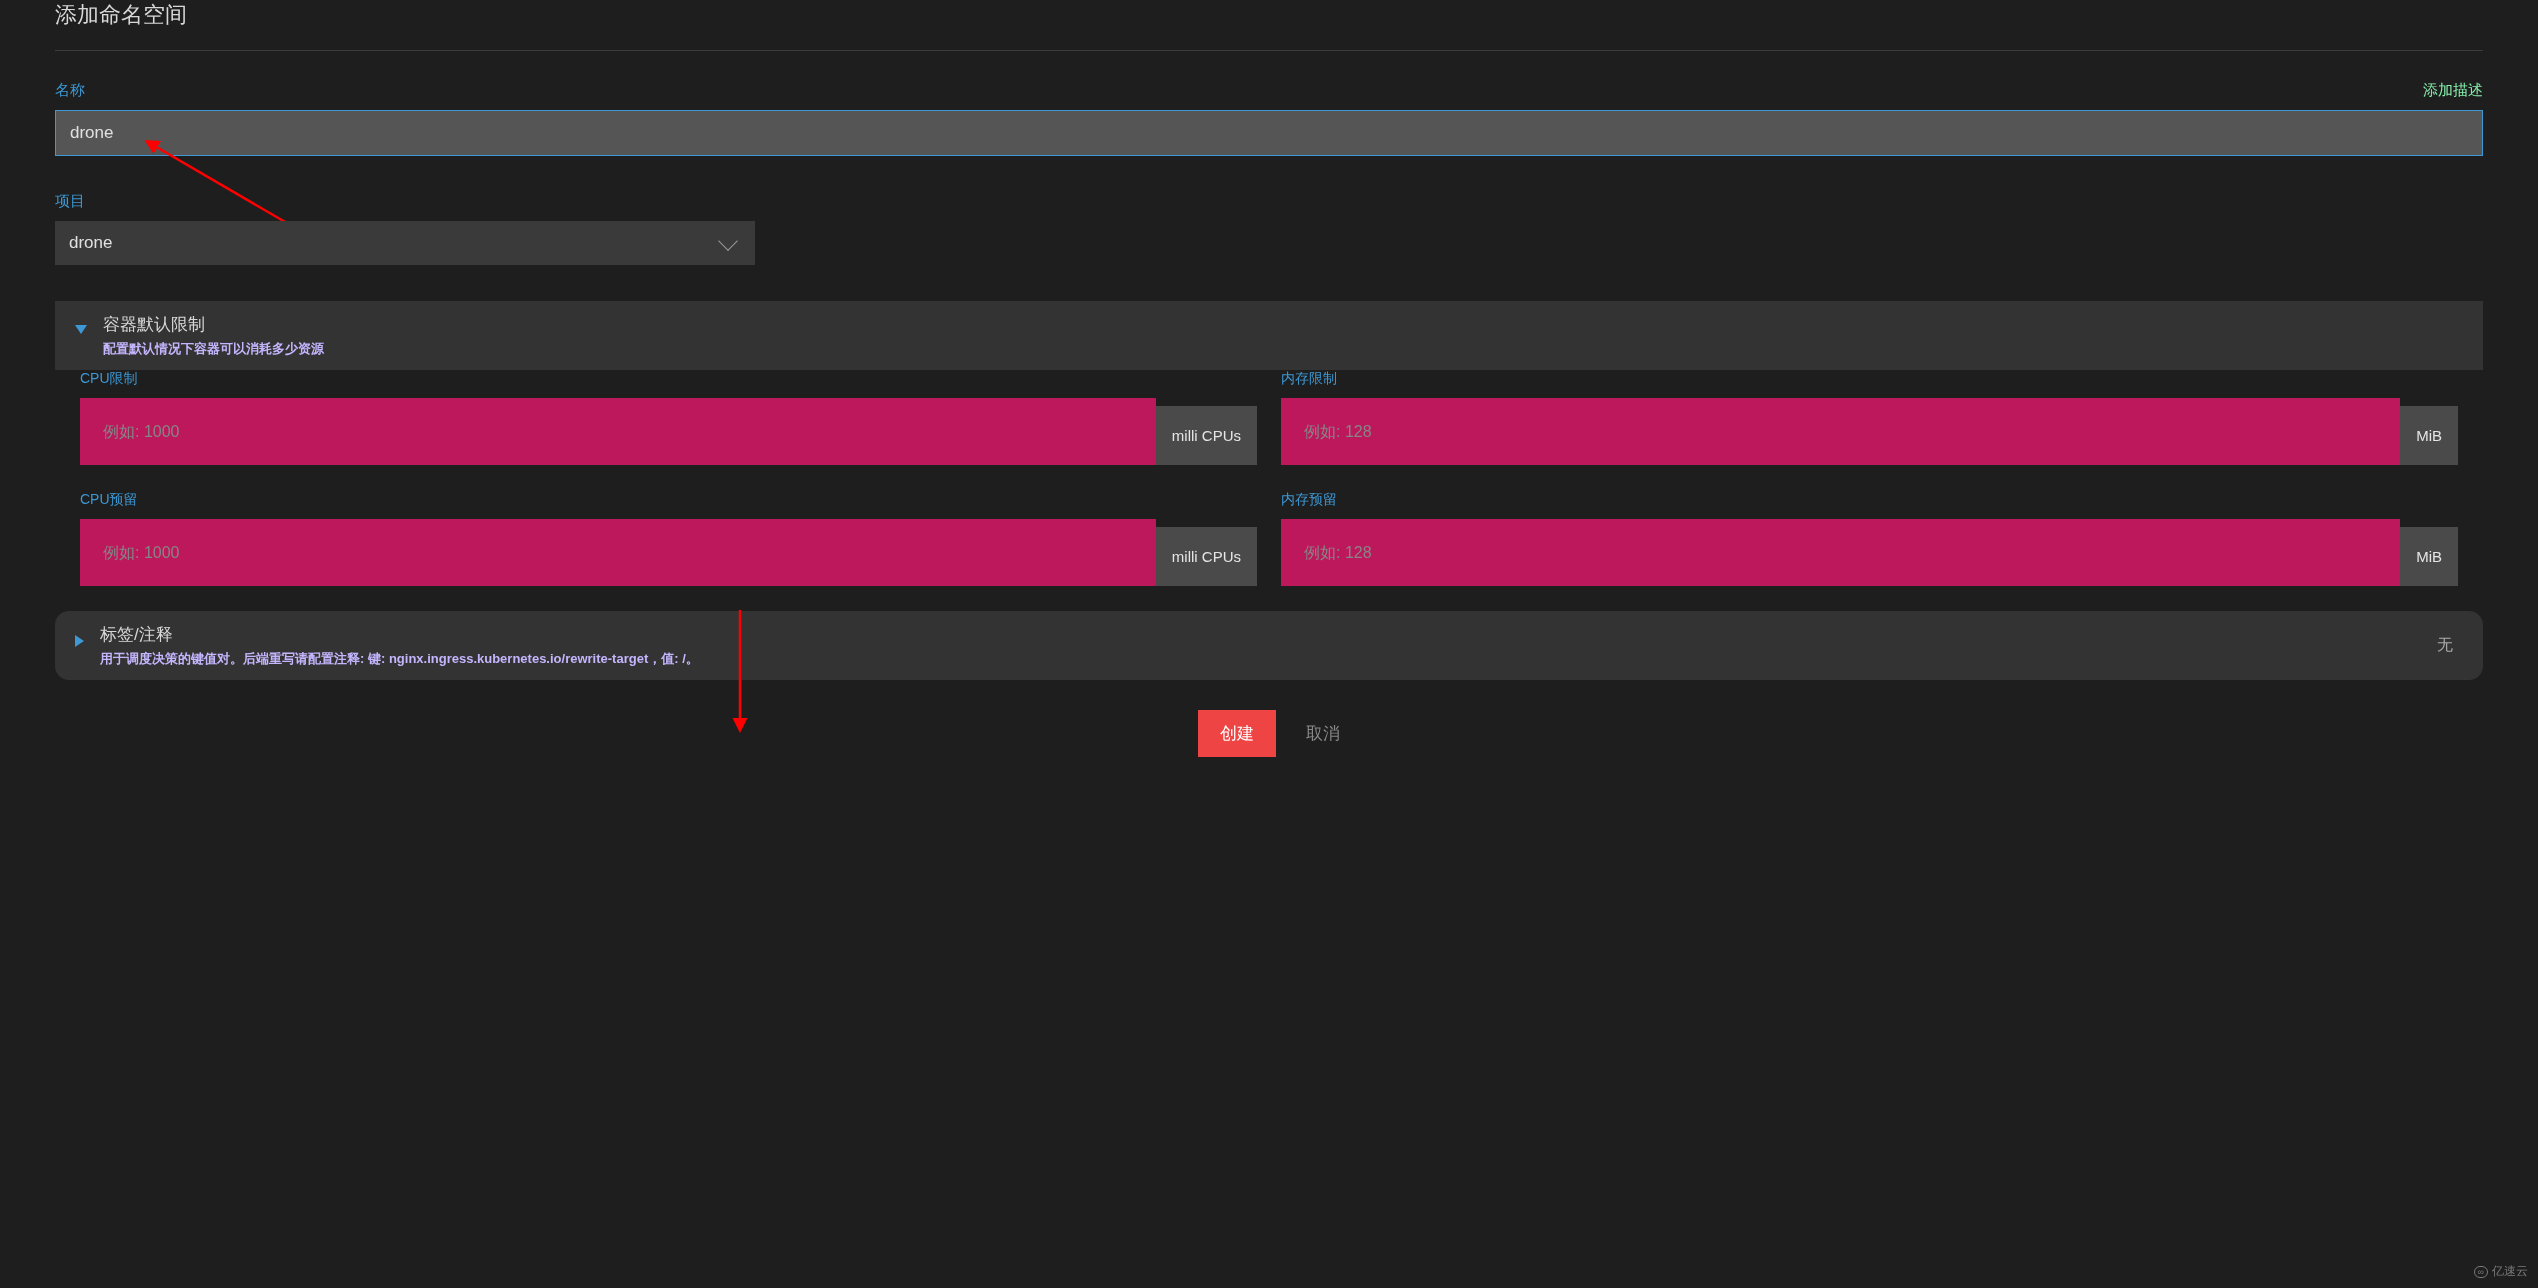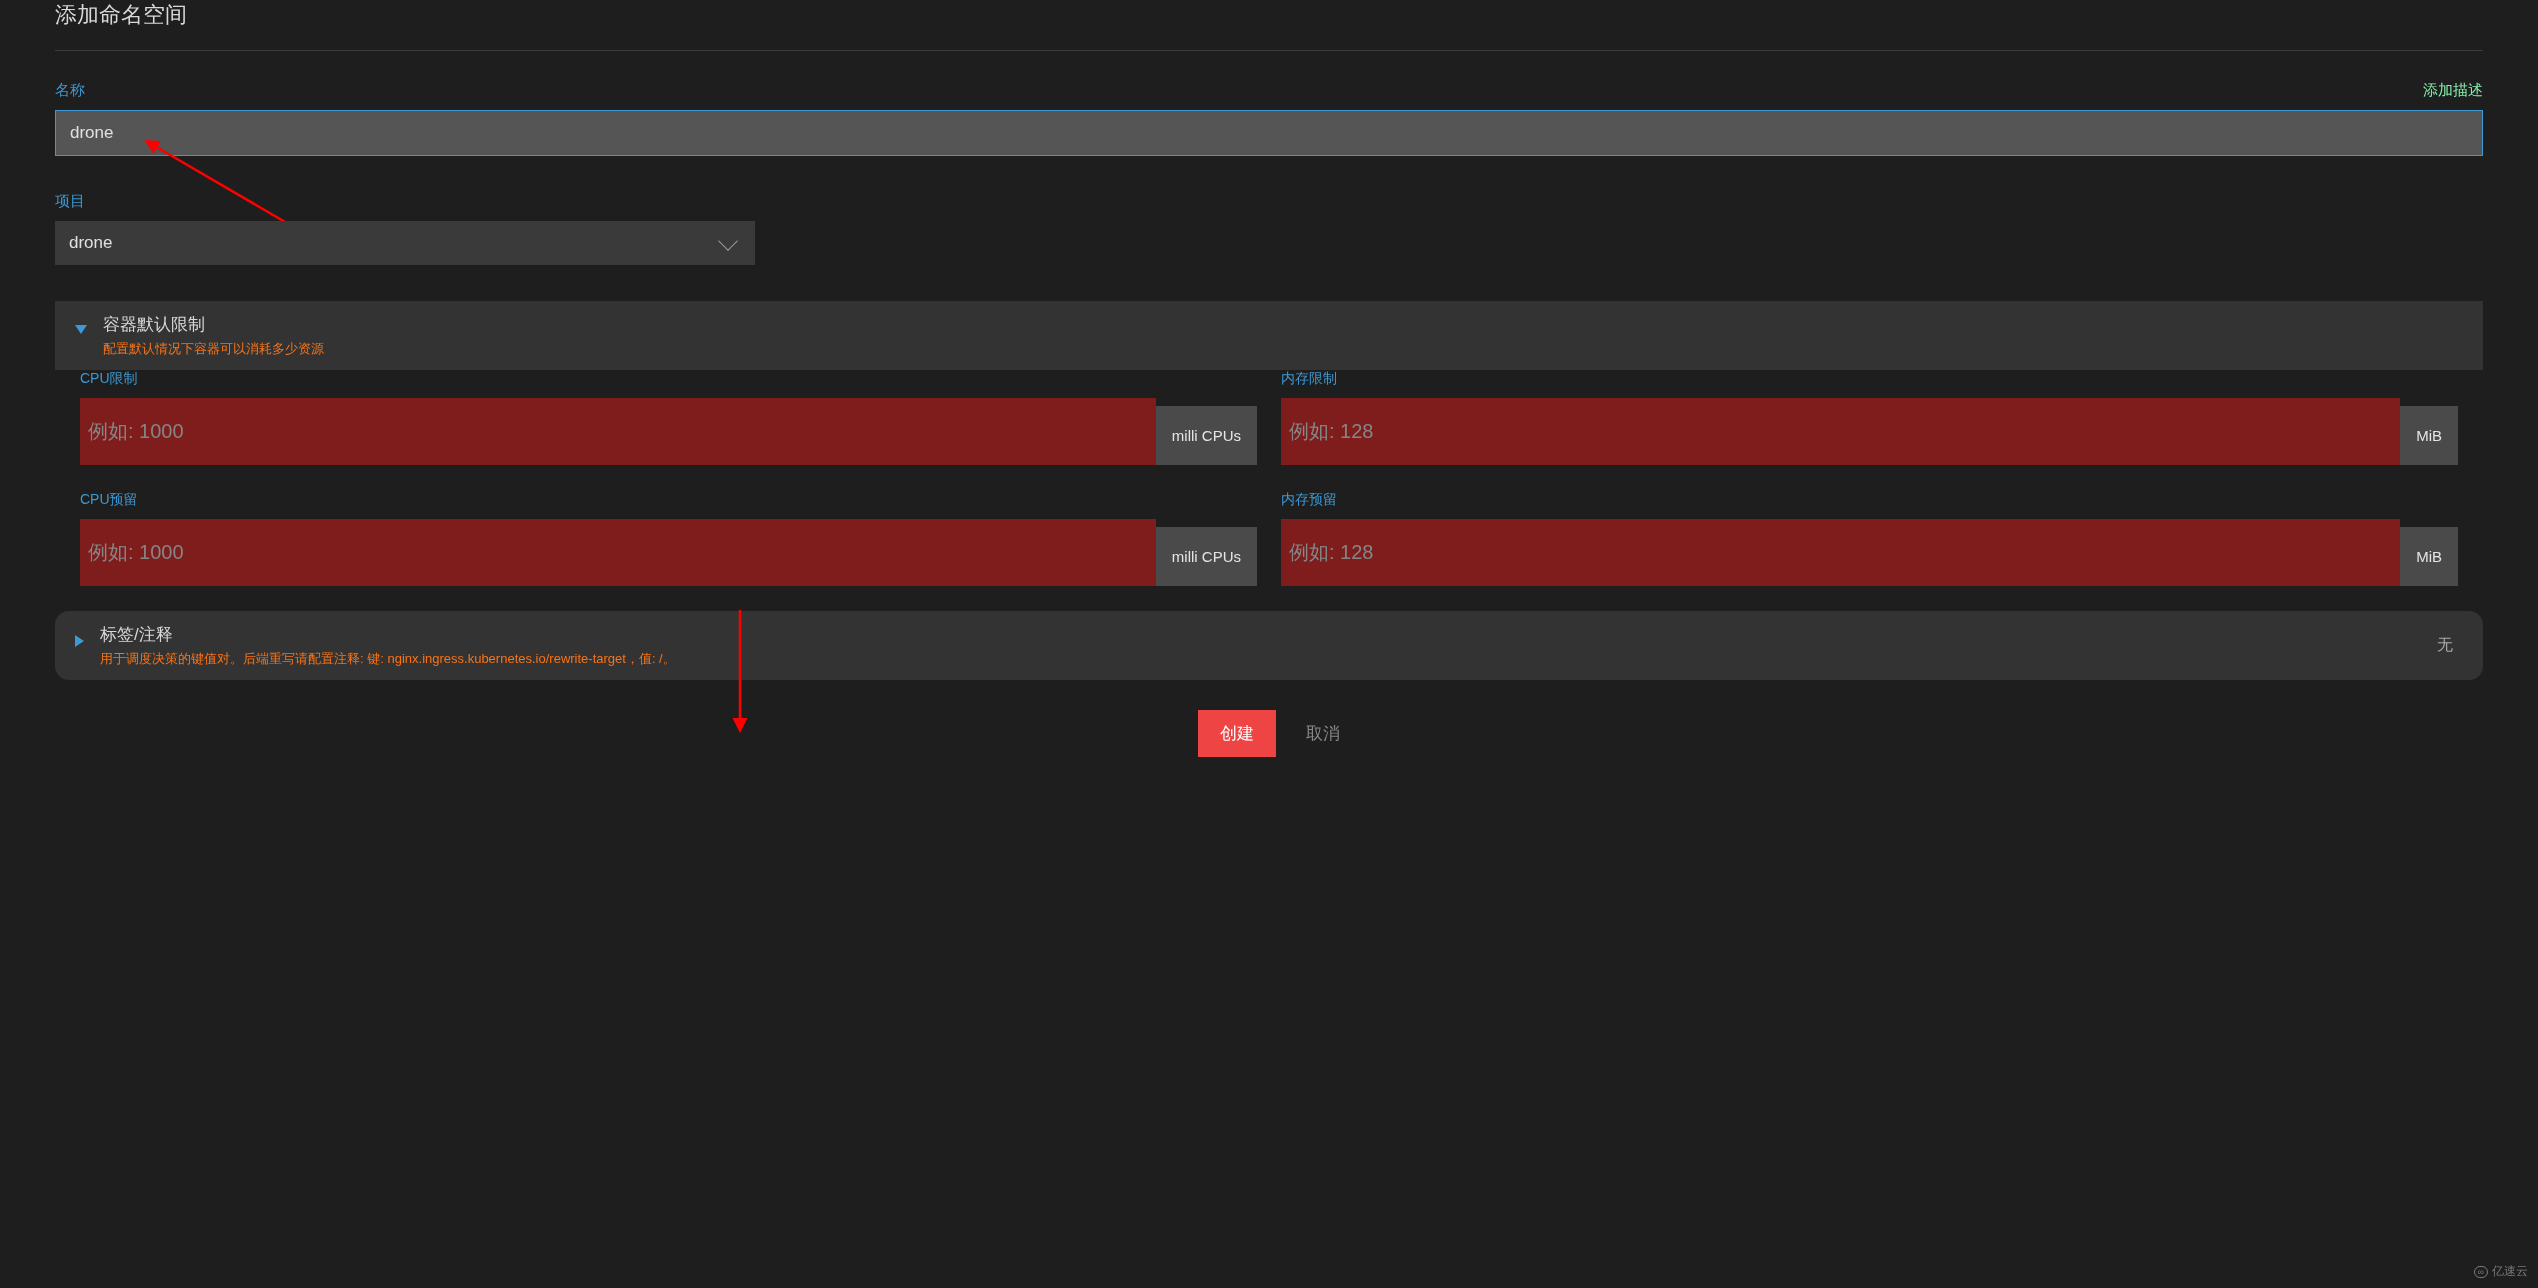--- a/index.html
+++ b/index.html
@@ -100,22 +100,23 @@
       margin-top: 12px;
       flex-shrink: 0;
     }
     .section-title-group { flex: 1; }
     .section-title {
       color: #d8d8d8;
       font-size: 17px;
       margin-bottom: 4px;
     }
     .section-desc {
-      color: #f97316;
+      color: #c4b5fd;
       font-size: 13px;
+      font-weight: bold;
     }
     .section-status {
       color: #aaa;
       font-size: 16px;
       align-self: center;
       padding-right: 10px;
     }
     .limits-grid {
       display: grid;
       grid-template-columns: 1fr 1fr;
@@ -123,25 +124,25 @@
       padding: 0 25px 25px 25px;
     }
     .limit-field { }
     .limit-label { color: #3d98d3; font-size: 14px; margin-bottom: 10px; }
     .input-with-unit {
       display: flex;
       align-items: stretch;
     }
     .unit-input {
       flex: 1;
-      background: #7f1d1d;
+      background: #be185d;
       border: none;
       color: #e0e0e0;
-      padding: 12px 8px;
-      font-size: 20px;
+      padding: 12px 23px;
+      font-size: 16px;
       outline: none;
       font-family: inherit;
     }
     .unit-input::placeholder { color: #868686; }
     .unit-label {
       background: #4a4a4a;
       color: #e5e5e5;
       padding: 21px 16px;
       font-size: 15px;
       display: flex;

